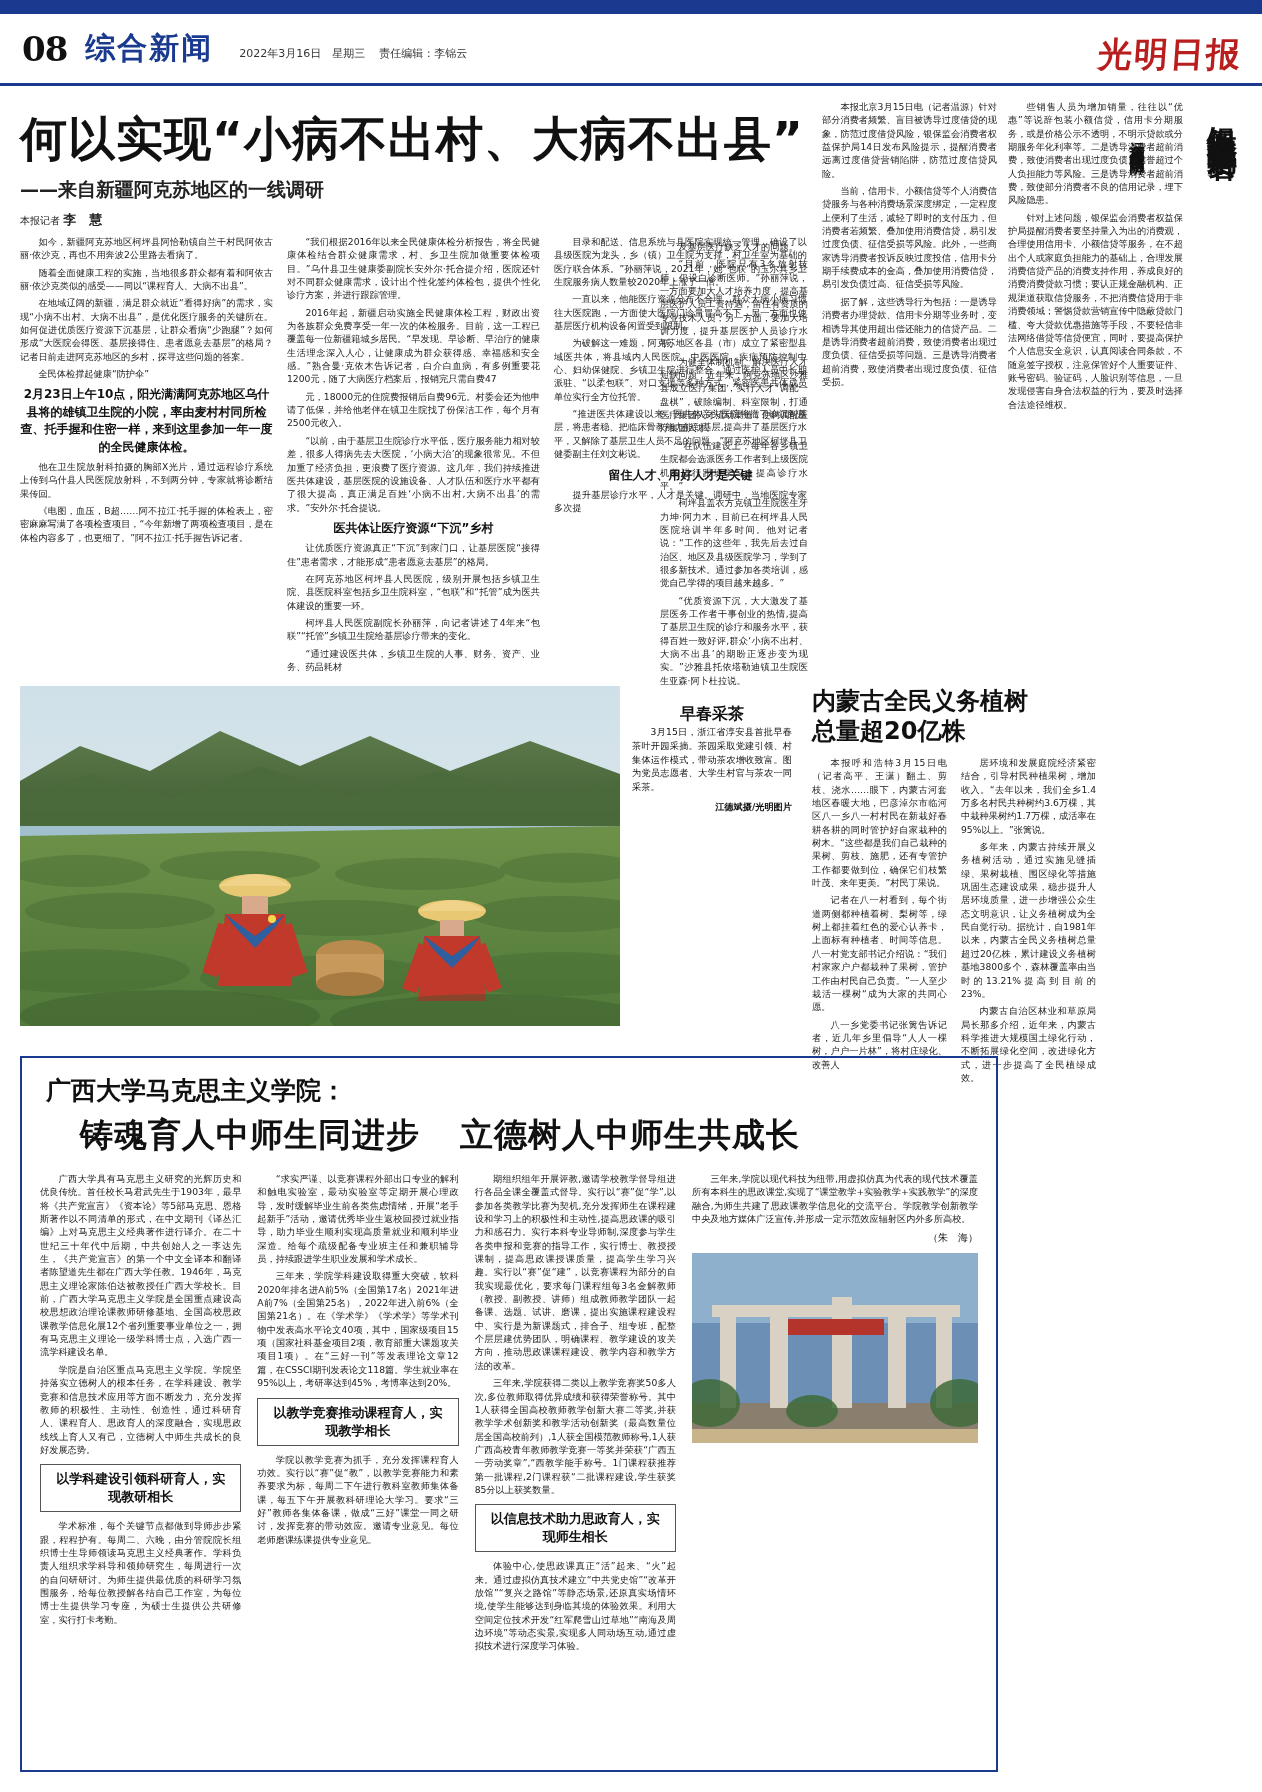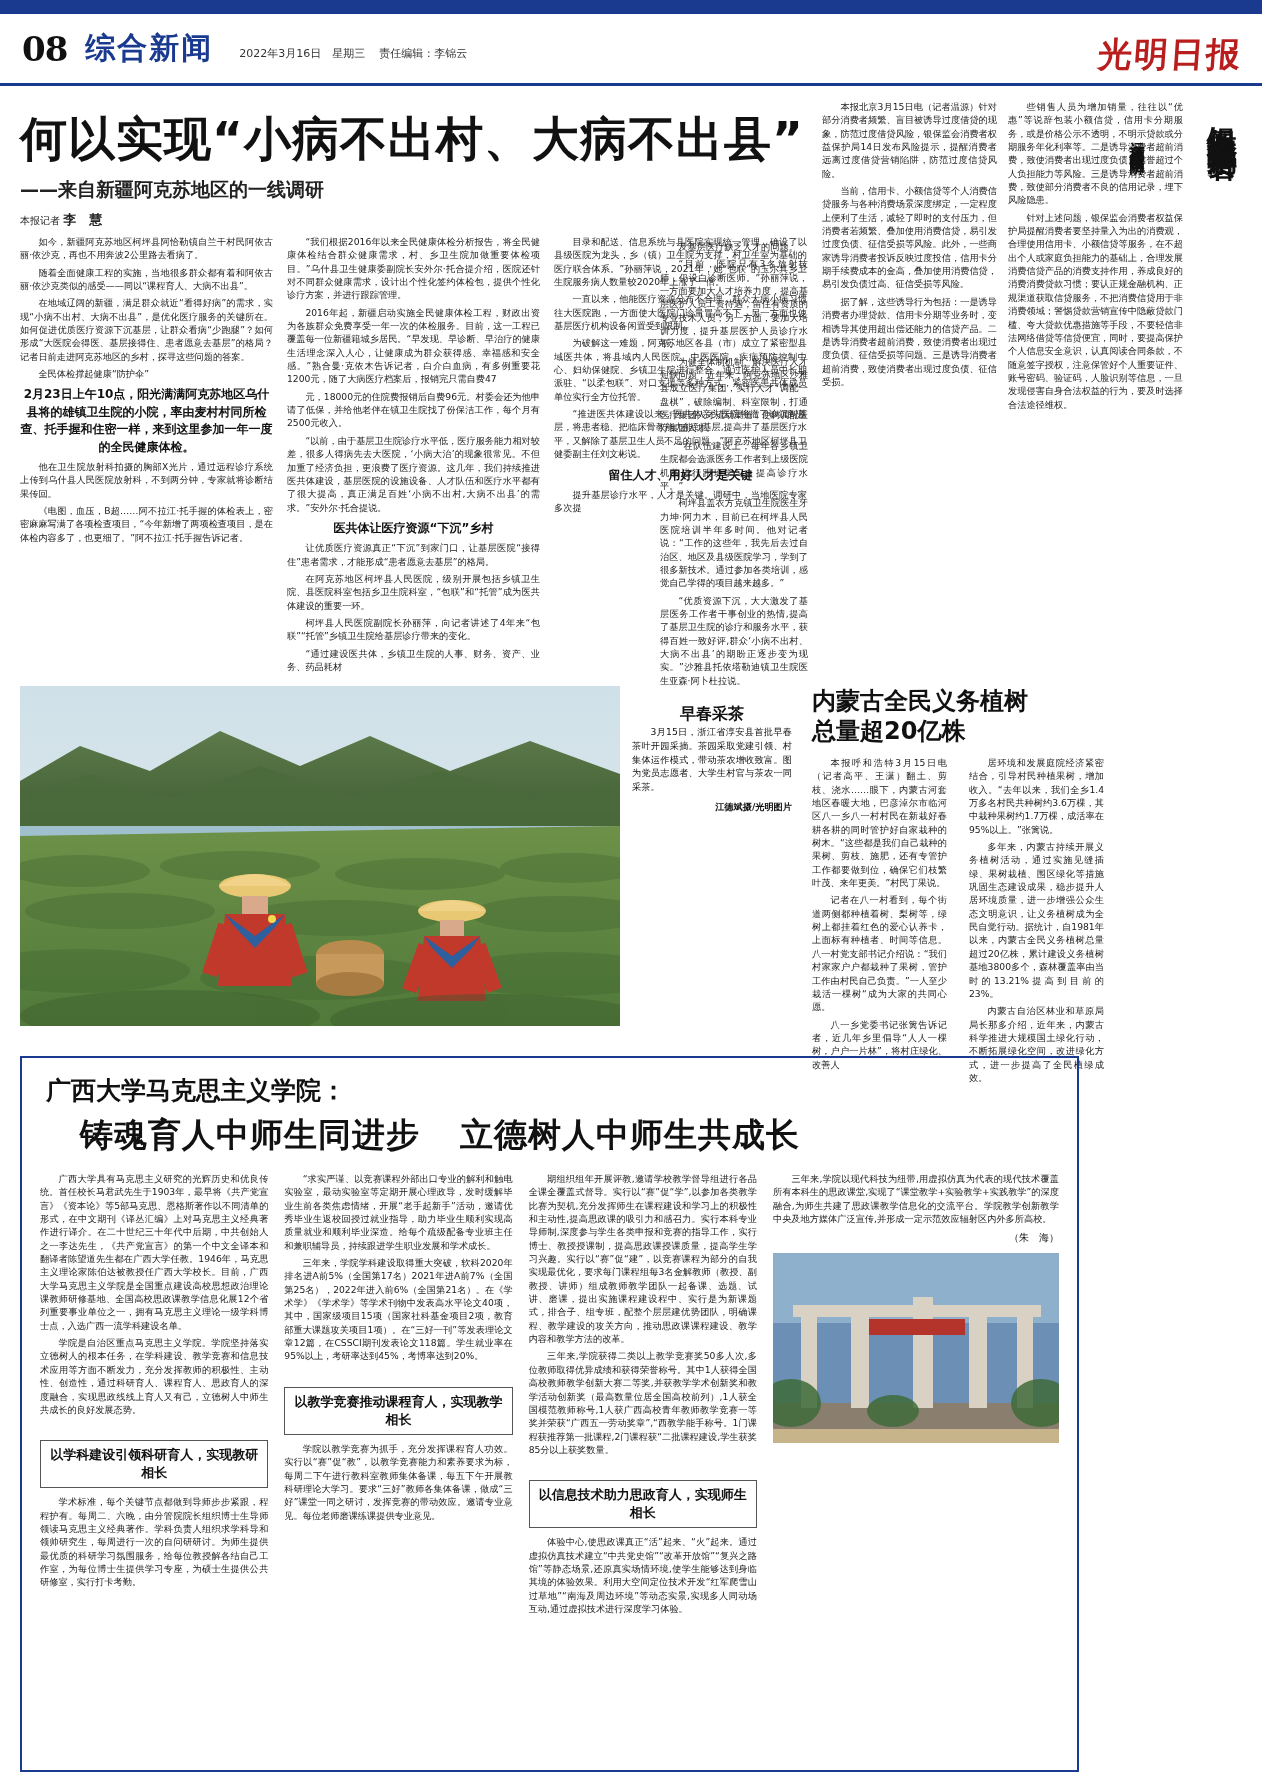--- a/index.html
+++ b/index.html
@@ -83,36 +83,36 @@
   }
   .photo svg { display:block; }
   .caption { position:absolute; left:612px; top:18px; width:160px; }
   .caption h3 { font-size:16px; font-weight:bold; margin:0 0 0 0; text-align:center;}
   .caption p { font-size:9.2px; line-height:1.5; margin:0 0 6px 0; text-indent:2em; text-align:justify;}
   .caption .credit { text-align:right; text-indent:0; font-weight:bold; }
 
   
   .story3 { position:absolute; left:812px; top:686px; width:430px; }
   .headline3 { font-size:24px; font-weight:bold; line-height:1.25; margin:0 0 10px 0; }
-  .story3 .cols { display:flex; gap:22px; }
+  .story3 .cols { display:flex; gap:14px; }
   .story3 .cols > div { width:135px; }
 
   
   .bottom {
-    position:absolute; left:20px; top:1056px; width:1059px; height:716px;
+    position:absolute; left:20px; top:1056px; width:978px; height:716px;
     border:2px solid #1a3a8f; padding:14px 18px;
   }
   .bottom-inst { font-size:25px; font-weight:bold; margin:2px 0 4px 6px; }
   .bottom-heads { display:flex; gap:40px; margin:6px 0 14px 40px; }
   .bottom-heads h2 { font-size:33px; font-weight:bold; margin:0; letter-spacing:1px;}
   .bottom-cols { display:flex; gap:16px; }
   .bottom-cols > div { width:286px; }
   .boxhead {
     border:1px solid #555; text-align:center; font-size:13px; font-weight:bold;
-    padding:5px 5px; margin:24px 0 7px 0;
+    padding:5px 12px; margin:8px 0 7px 0;
   }
   .bimg { position:relative; width:286px; height:190px; margin-top:8px; overflow:hidden; background:#5d7fa8; }
   .sig { text-align:right; font-size:10px; margin-top:6px; }
 </style>
 </head>
 <body>
 
 <div class="page">
 
   <div class="topbar"></div>

